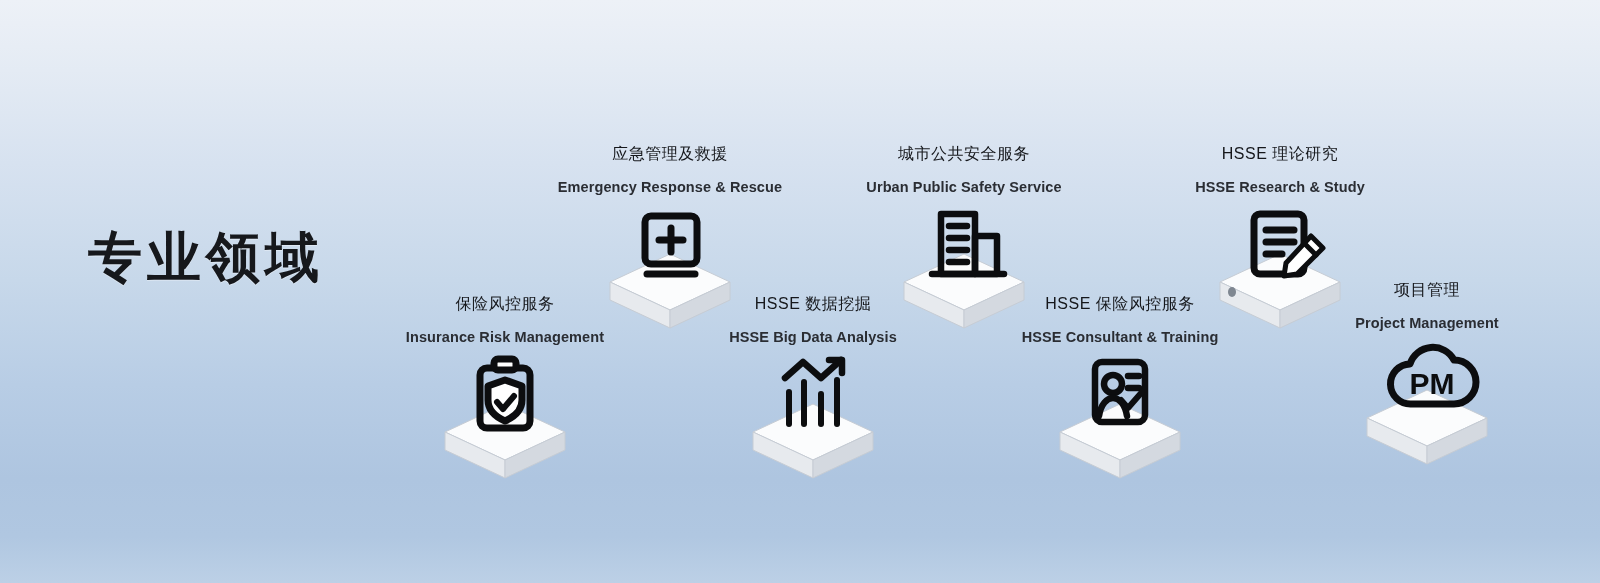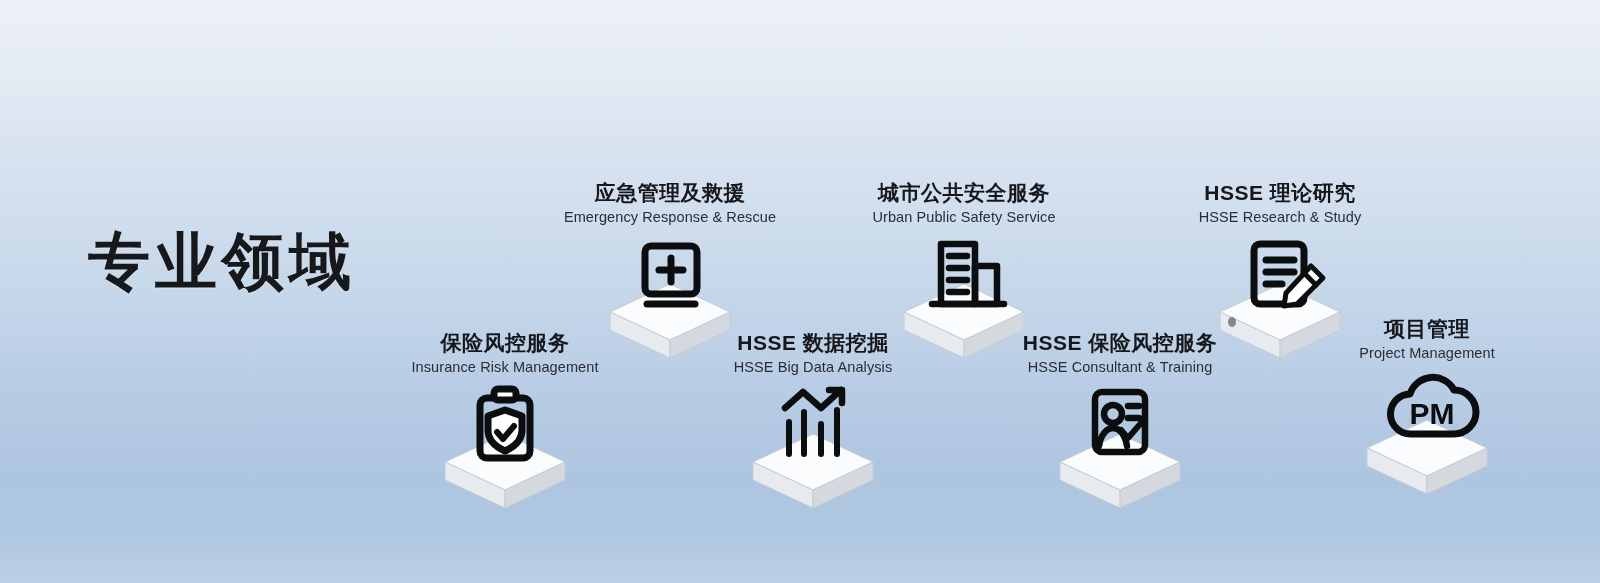--- a/index.html
+++ b/index.html
@@ -26,51 +26,50 @@
         #b0c7e1 92%,
         #bcd0e6 100%);
     overflow: hidden;
   }
 
   
   #section-title {
     position: absolute;
     left: 88px;
     top: 228px;
-    font-size: 62px;
+    font-size: 54px;
     font-weight: bold;
     color: #16181c;
     letter-spacing: 5px;
     line-height: 1.1;
     white-space: nowrap;
     text-shadow: 0 1px 0 rgba(255,255,255,0.35);
   }
 
   
   .item {
     position: absolute;
     width: 300px;
     text-align: center;
   }
   .item-title {
-    font-size: 21px;
-    font-weight: bold;
+    font-size: 16px;
+    font-weight: normal;
     color: #15171b;
     letter-spacing: 0.5px;
     line-height: 1.25;
     white-space: nowrap;
-    margin-top: 36px;
   }
   .item-sub {
     font-size: 14.5px;
-    font-weight: normal;
+    font-weight: bold;
     color: #2a2d33;
     letter-spacing: 0.1px;
     line-height: 1.35;
-    margin-top: 2px;
+    margin-top: 14px;
     white-space: nowrap;
   }
   .item-visual {
     position: relative;
     width: 300px;
     height: 130px;
     margin-top: 8px;
     text-align: right;
   }
   .item-visual svg {

